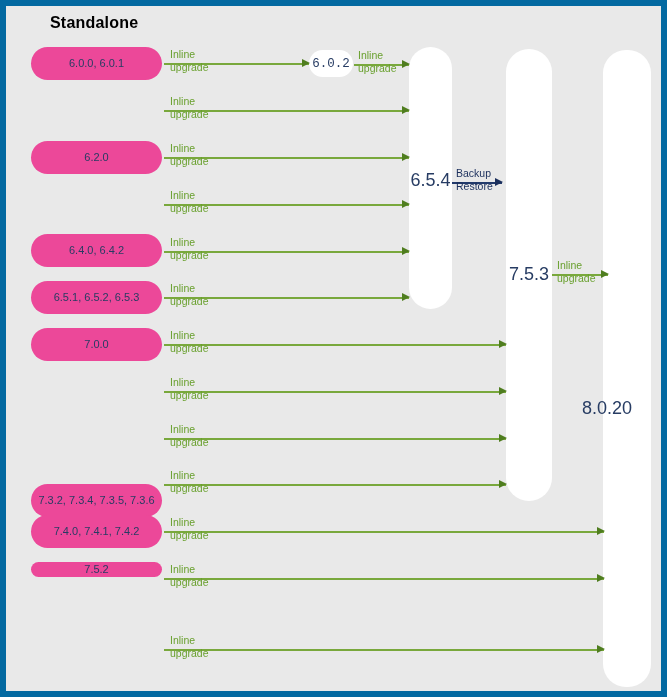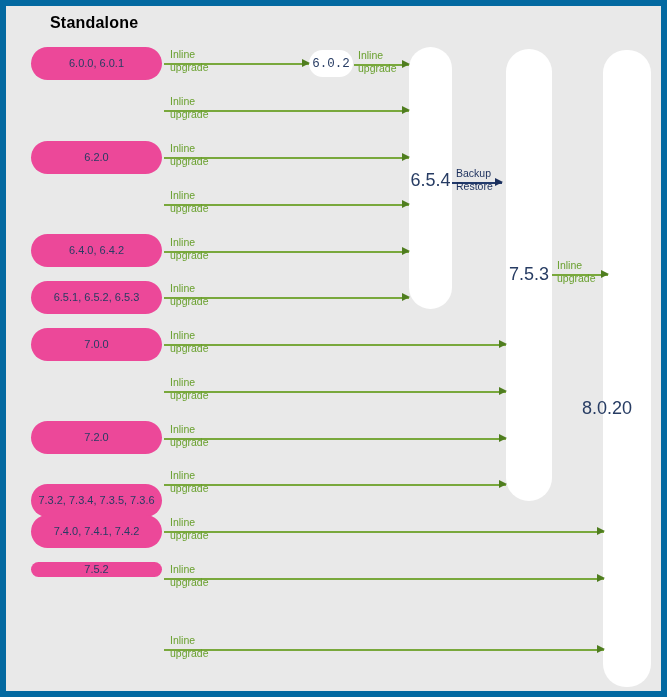--- a/index.html
+++ b/index.html
@@ -129,23 +129,20 @@
       <span>6.2.0</span>
     </div>
   <div class="src-pill" style="top:228px;height:33px;">
       <span>6.4.0, 6.4.2</span>
     </div>
   <div class="src-pill" style="top:275px;height:33px;">
       <span>6.5.1, 6.5.2, 6.5.3</span>
     </div>
   <div class="src-pill" style="top:322px;height:33px;">
       <span>7.0.0</span>
-    </div>
-  <div class="src-pill" style="top:415px;height:33px;">
-      <span>7.2.0</span>
     </div>
   <div class="src-pill" style="top:462px;height:33px;margin-top:16px;">
       <span>7.3.2, 7.3.4, 7.3.5, 7.3.6</span>
     </div>
   <div class="src-pill" style="top:509px;height:33px;">
       <span>7.4.0, 7.4.1, 7.4.2</span>
     </div>
   <div class="src-pill" style="top:556px;height:15px;">
       <span>7.5.2</span>
     </div>

